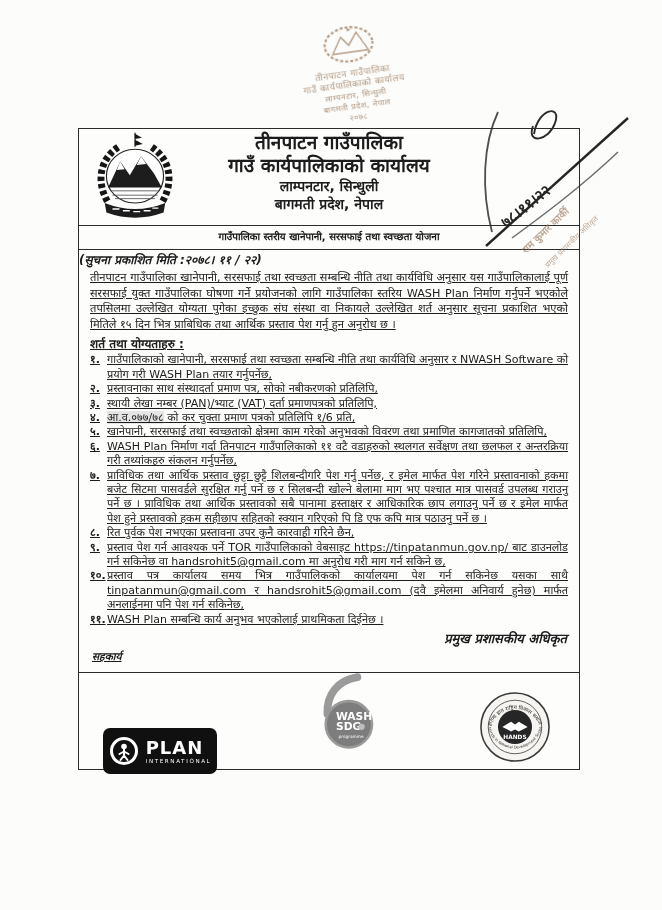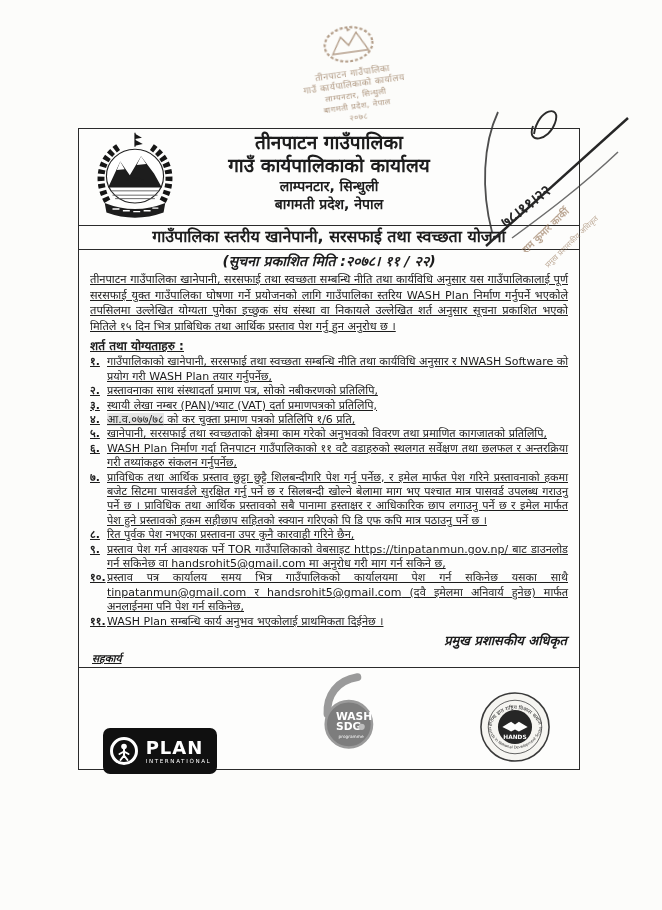--- a/index.html
+++ b/index.html
@@ -31,37 +31,37 @@
   .hdr { position:relative; height:96px; border-bottom:1.6px solid #2b2b2b; }
   .emblem { position:absolute; left:8px; top:3px; width:96px; height:90px; }
   .hdr-text { position:absolute; left:0; right:0; top:2px; text-align:center; }
   .hdr-muni   { font-size:19px; font-weight:bold; line-height:23px; }
   .hdr-office { font-size:19px; font-weight:bold; line-height:23px; }
   .hdr-addr   { font-size:14px; font-weight:bold; line-height:18px; }
   .hdr-prov   { font-size:14px; font-weight:bold; line-height:18px; }
 
   
   .title-sec { border-bottom:1.6px solid #2b2b2b; text-align:center; padding:2px 4px 3px; }
-  .title-l1, .title-l2 { font-size:16px; font-weight:bold; line-height:18px; }
-
-  .pub-date { text-align:center; font-size:14px; font-weight:bold; font-style:italic; padding:1px 0; }
+  .title-l1, .title-l2 { font-size:10px; font-weight:bold; line-height:18px; }
+
+  .pub-date { font-size:12px; font-weight:bold; font-style:italic; padding:1px 0; }
 
   
   .body { padding:0 11px;text-decoration:underline; }
   .intro { margin:1px 0 2px; font-size:11.2px; line-height:15.6px; text-align:justify; }
   .cond-head { font-size:12px; font-weight:bold; text-decoration:underline; margin:3px 0 1px; }
   ol.cond { list-style:none; margin:0; padding:0; }
   ol.cond li { display:flex; font-size:11px; line-height:14.4px; }
   ol.cond .num { min-width:17px; font-weight:bold; flex:none; }
   ol.cond .txt { flex:1; text-align:justify; }
   .lnk { text-decoration:underline; }
   .hl  { background:#e5e5e5; }
 
   .signoff { text-align:right; font-size:13px; font-weight:bold; font-style:italic; padding:2px 12px 0 0; }
-  .sah { font-size:10.5px; font-weight:bold; font-style:italic; padding:2px 0 2px 13px;
+  .sah { font-size:10.5px; font-weight:bold; font-style:italic; padding:2px 0 9px 13px;
          border-bottom:1.6px solid #2b2b2b; text-decoration:underline; }
 
   
   .logos { margin-top:auto; display:flex; align-items:center; justify-content:space-between;
            padding:4px 28px 6px 24px; height:72px; }
   .plan-logo { width:114px; height:46px; background:#101010; border-radius:7px;
                display:flex; align-items:center; justify-content:center; gap:7px;margin-top:48px; }
   .plan-words { display:flex; flex-direction:column; align-items:flex-start; }
   .plan-name { color:#fff; font-weight:bold; font-size:18px; line-height:18px; letter-spacing:1px; }
   .plan-sub  { color:#fff; font-size:5.6px; letter-spacing:1.6px; margin-top:1px; }

